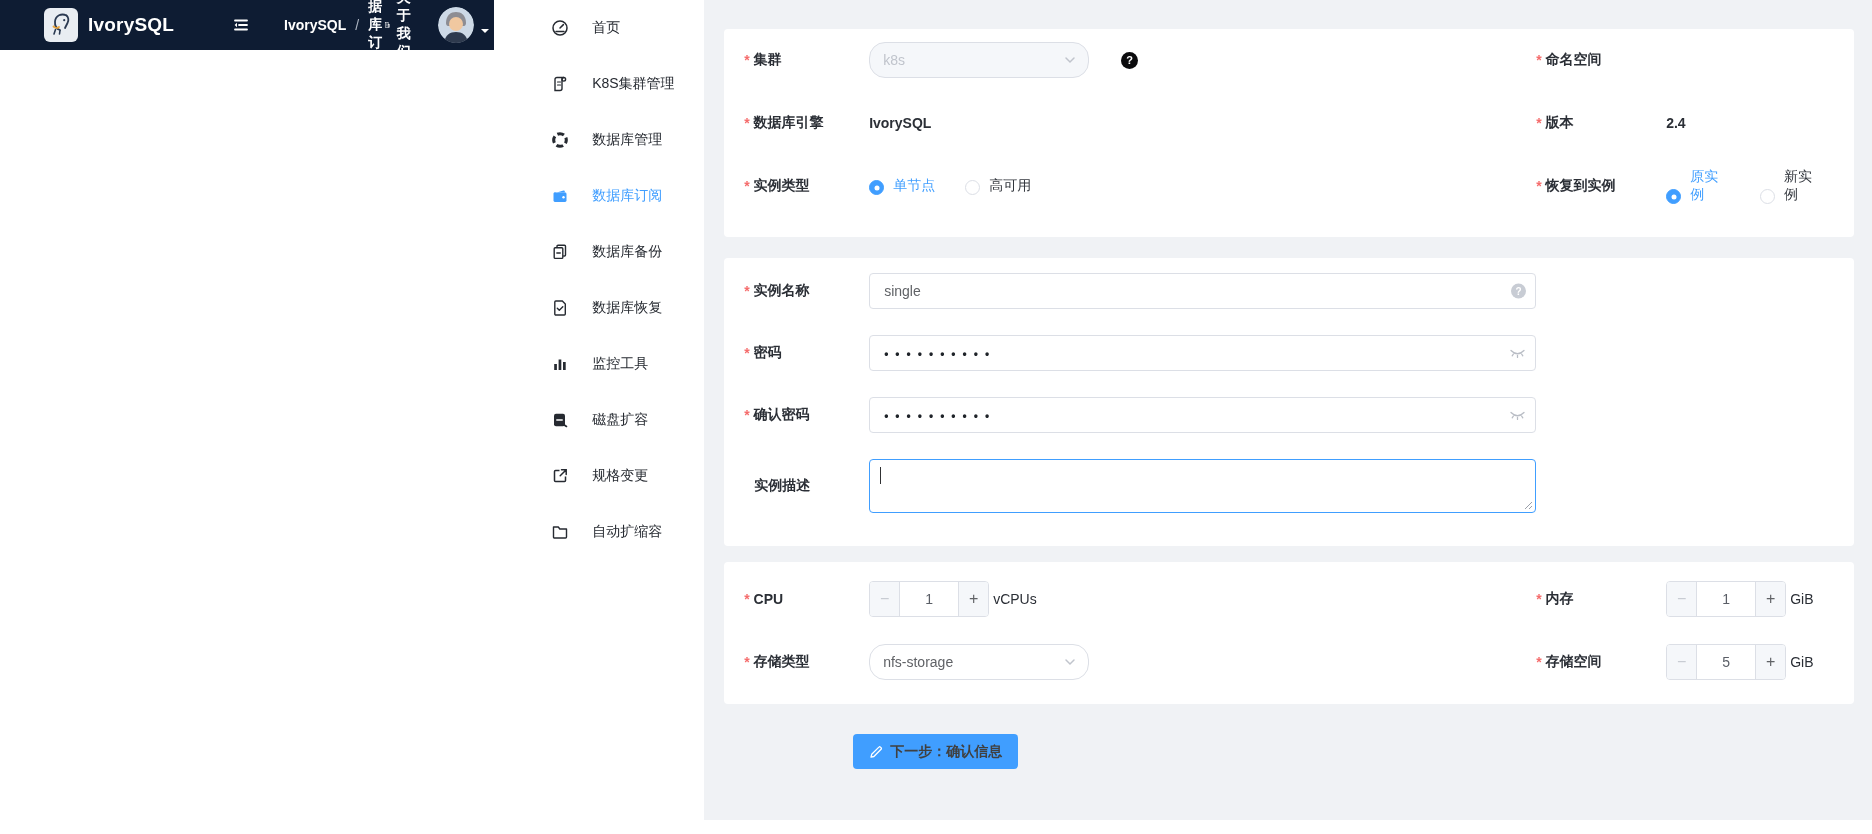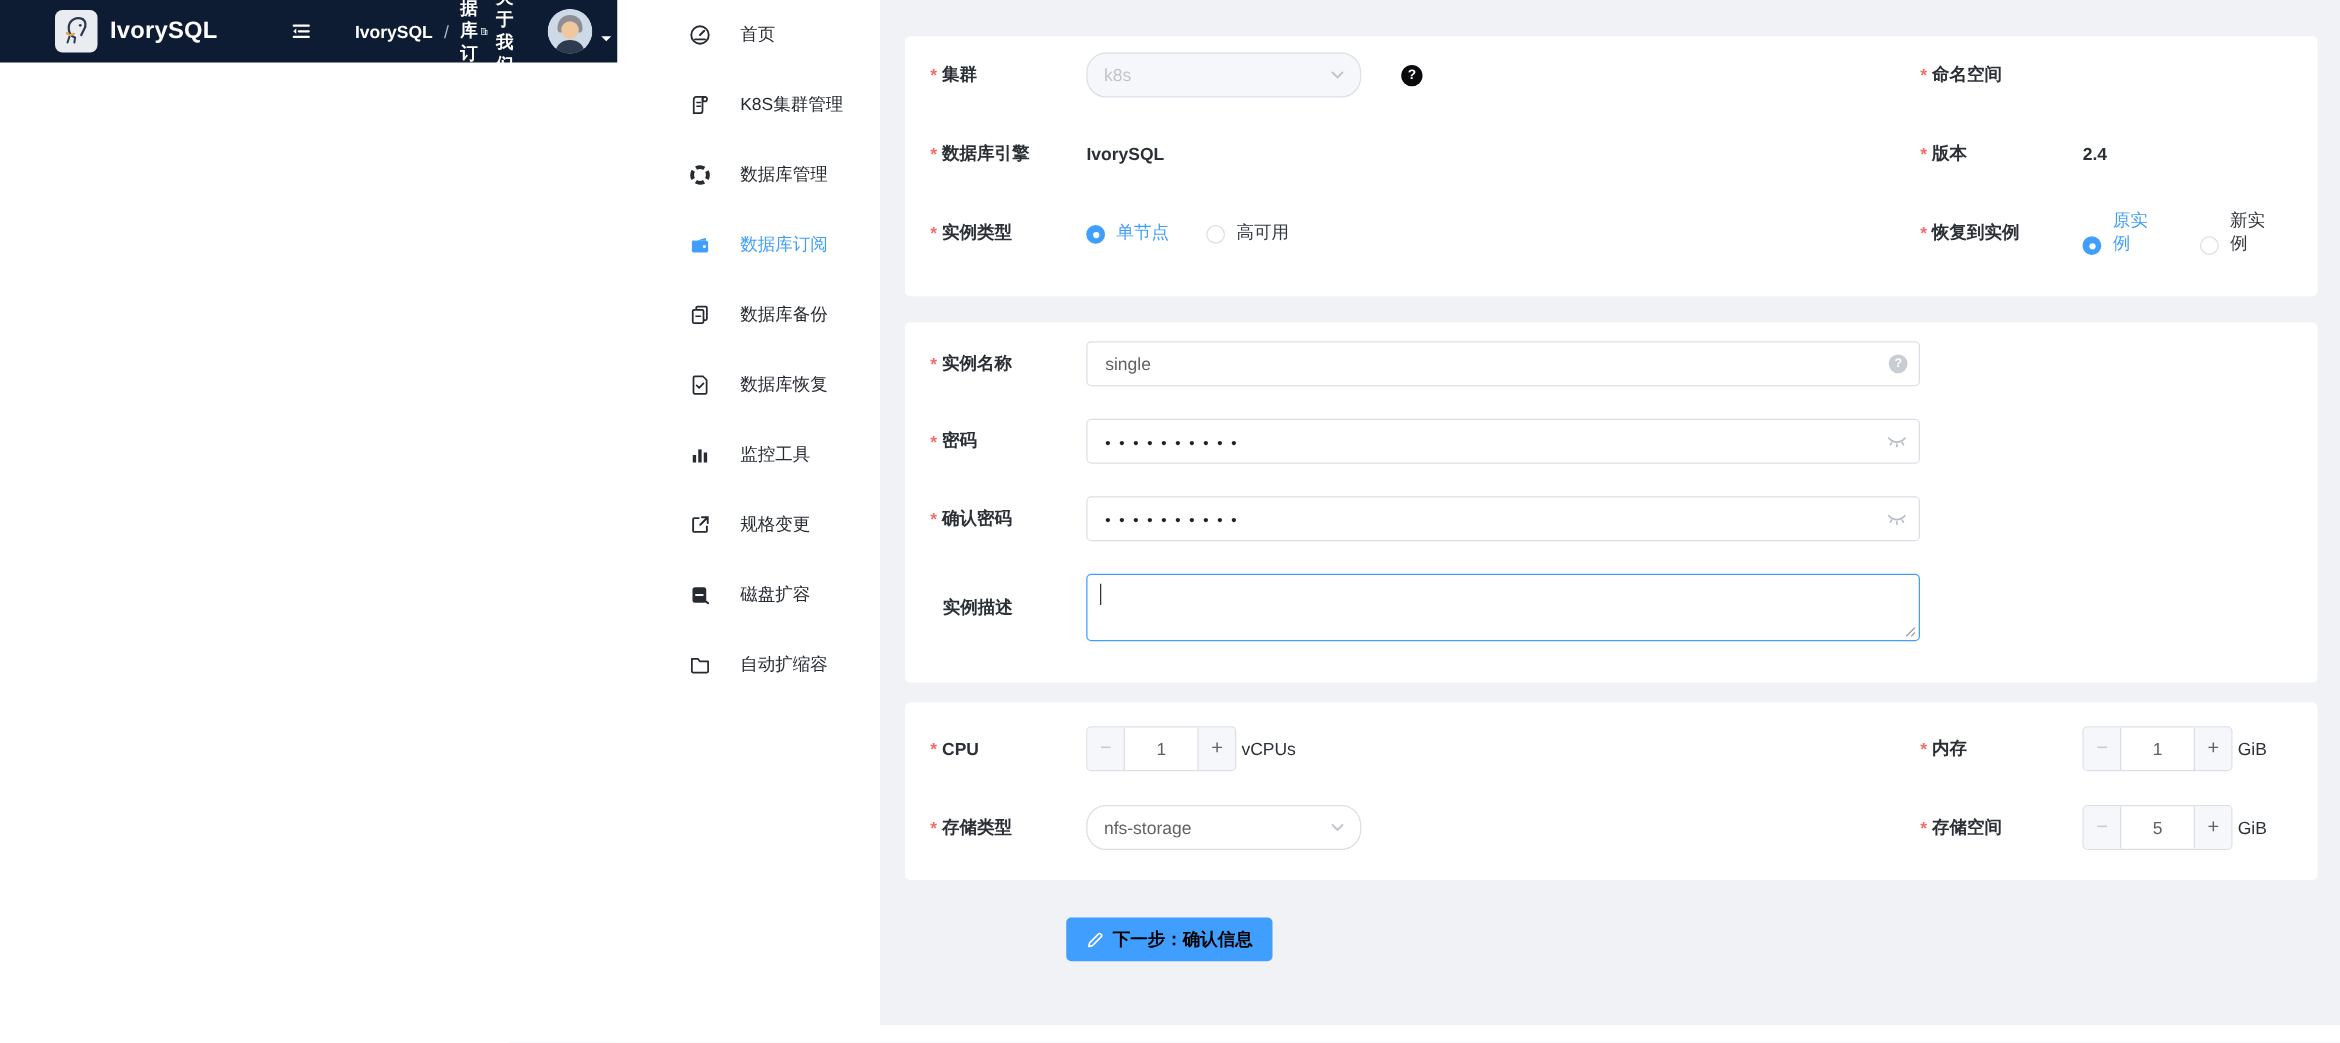--- a/index.html
+++ b/index.html
@@ -78,21 +78,21 @@
 
   .stepper{width:120px;height:36px;border:1px solid #dcdfe6;border-radius:4px;display:flex;overflow:hidden;background:#fff;flex:0 0 120px}
   .step-btn{width:30px;flex:0 0 30px;background:#f5f7fa;border:none;color:#606266;font-size:16px;line-height:1;display:flex;align-items:center;justify-content:center;cursor:pointer;font-family:inherit}
   .step-btn.minus{border-right:1px solid #dcdfe6}
   .step-btn.plus{border-left:1px solid #dcdfe6}
   .step-btn.disabled{color:#c6cad1;cursor:not-allowed}
   .step-val{flex:1;display:flex;align-items:center;justify-content:center;color:#5a5e66}
   .unit{margin-left:4px;color:#2b2f36}
 
   .btn-row{margin-top:30px;padding-left:129px}
-  .primary-btn{display:inline-flex;align-items:center;gap:7px;height:35px;padding:0 16px;background:#409eff;border:none;border-radius:4px;color:#000000;font-size:14px;font-weight:700;font-family:inherit;cursor:pointer}
+  .primary-btn{display:inline-flex;align-items:center;gap:7px;height:35px;padding:0 16px;background:#409eff;border:none;border-radius:4px;color:#404040;font-size:14px;font-weight:700;font-family:inherit;cursor:pointer}
 </style>
 </head>
 <body>
 
 <div class="app">
 
   <div class="topbar">
     <div class="brand">
       <span class="logo">
         <svg width="26" height="26" viewBox="0 0 26 26">
@@ -200,33 +200,33 @@
         <svg width="18" height="18" viewBox="0 0 18 18">
           <rect x="3.2" y="9" width="2.7" height="6" fill="currentColor"></rect>
           <rect x="7.6" y="4.5" width="2.7" height="10.5" fill="currentColor"></rect>
           <rect x="12" y="7" width="2.7" height="8" fill="currentColor"></rect>
         </svg>
         <span class="s-label">监控工具</span>
       </div>
 
       <div class="side-item">
         <svg width="18" height="18" viewBox="0 0 18 18">
-          <path d="M8.5 3.5H4.5a1 1 0 00-1 1v9a1 1 0 001 1h9a1 1 0 001-1V9.5" fill="none" stroke="currentColor" stroke-width="1.5"></path>
-          <path d="M10.5 2.8h4.7v4.7M15 3l-5.8 5.8" fill="none" stroke="currentColor" stroke-width="1.5" stroke-linecap="round"></path>
-        </svg>
-        <span class="s-label">规格变更</span>
-      </div>
-
-      <div class="side-item">
-        <svg width="18" height="18" viewBox="0 0 18 18">
           <rect x="3" y="2.8" width="11" height="12.4" rx="2" fill="currentColor"></rect>
           <path d="M5.8 9h5.4" stroke="#fff" stroke-width="1.5" stroke-linecap="round"></path>
           <path d="M12.5 13.5l3 2" stroke="currentColor" stroke-width="1.6" stroke-linecap="round"></path>
         </svg>
         <span class="s-label">磁盘扩容</span>
+      </div>
+
+      <div class="side-item">
+        <svg width="18" height="18" viewBox="0 0 18 18">
+          <path d="M8.5 3.5H4.5a1 1 0 00-1 1v9a1 1 0 001 1h9a1 1 0 001-1V9.5" fill="none" stroke="currentColor" stroke-width="1.5"></path>
+          <path d="M10.5 2.8h4.7v4.7M15 3l-5.8 5.8" fill="none" stroke="currentColor" stroke-width="1.5" stroke-linecap="round"></path>
+        </svg>
+        <span class="s-label">规格变更</span>
       </div>
 
 
       <div class="side-item">
         <svg width="18" height="18" viewBox="0 0 18 18">
           <path d="M2.5 4h4.8l1.5 2h6.7v8a1 1 0 01-1 1h-11a1 1 0 01-1-1z" fill="none" stroke="currentColor" stroke-width="1.4" stroke-linejoin="round"></path>
         </svg>
         <span class="s-label">自动扩缩容</span>
       </div>
 

